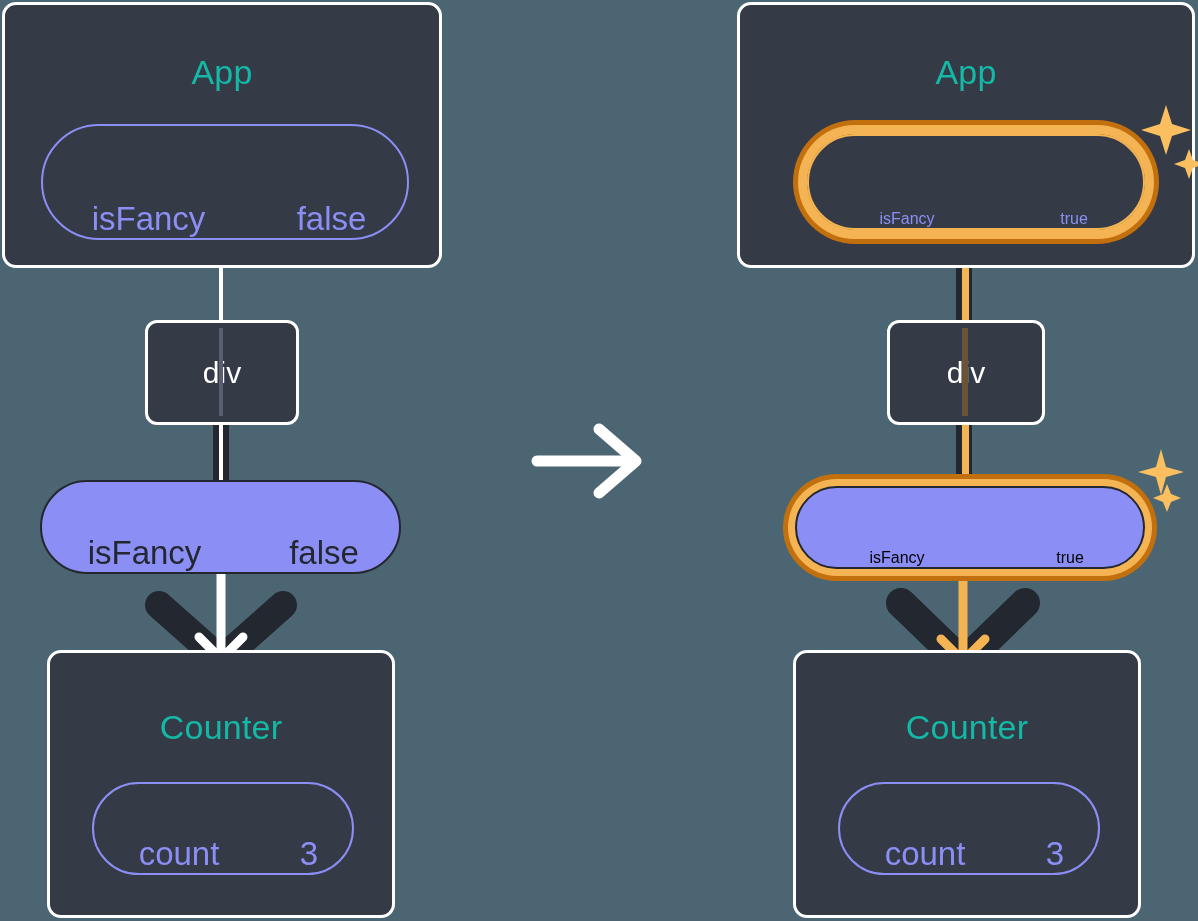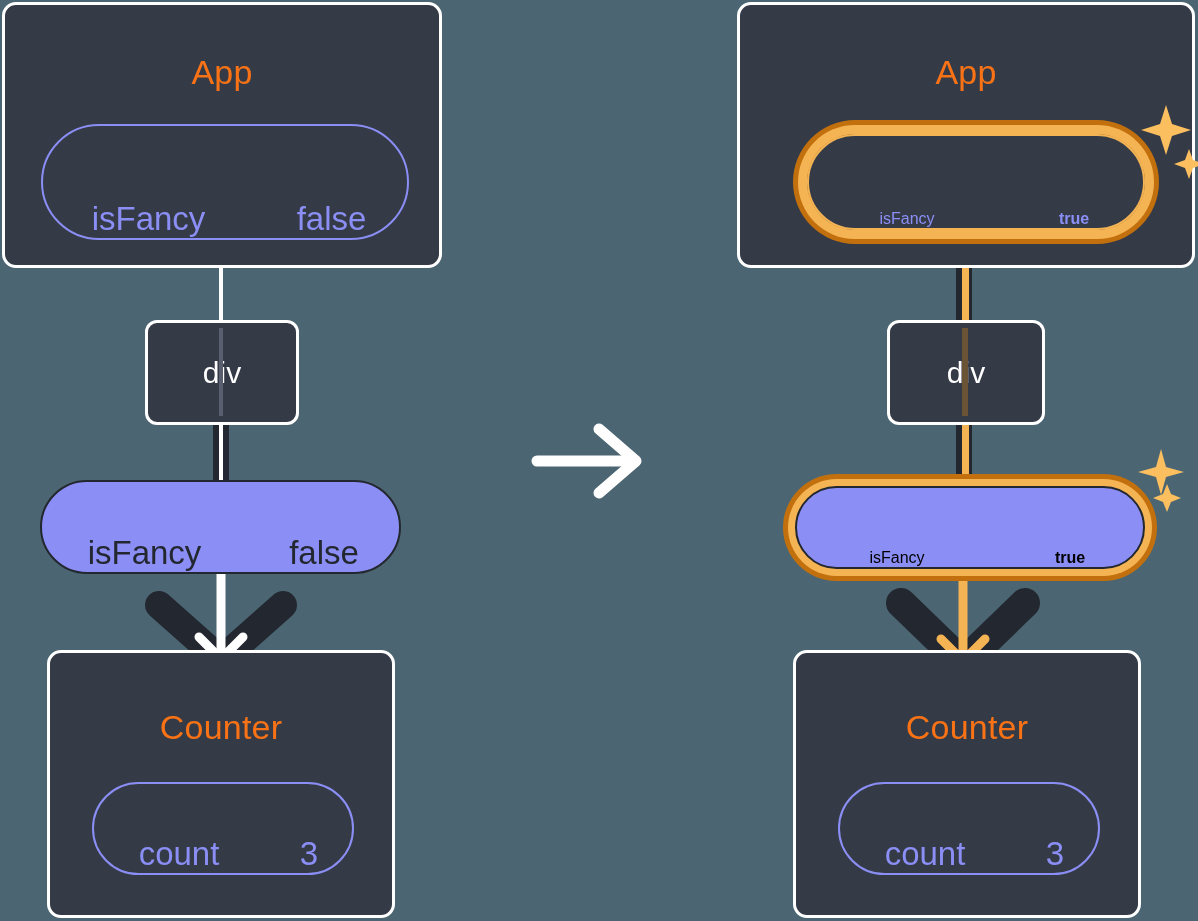--- a/index.html
+++ b/index.html
@@ -21,21 +21,21 @@
     background:#343a46;
     border:3px solid #ffffff;
     border-radius:14px;
     box-sizing:border-box;
     z-index:6;
   }
   .box-title{
     position:absolute;
     left:0;right:0;
     text-align:center;
-    color:#f97316;
+    color:#14b8a6;
     font-size:34px;
     letter-spacing:.2px;
     white-space:nowrap;
   }
   .box-small-label{
     position:absolute;left:0;right:0;
     text-align:center;
     color:#ffffff;
     font-size:30px;
     white-space:nowrap;
@@ -81,21 +81,21 @@
     box-shadow:0 0 0 9px #f5b454, 0 0 0 14px #c2700d;
   }
   .pill.hl-outline .divider{background:#f5b454;}
   .pill.hl-outline .cell{color:#8b8ff5;}
 
   .pill.hl-filled{
     background:#8b8ff5;
     border:2px solid #23272f;
     box-shadow:0 0 0 7px #f5b454, 0 0 0 12px #c2700d;
   }
-  .bold{font-weight:bold;}
+  .bold{font-weight:normal;}
 
   
   .vline{position:absolute;z-index:2;}
   .vline.dark{background:#23272f;}
   .vline.light{background:#ffffff;}
   .vline.orange{background:#f5b454;}
   .vline.faint{background:#5a5f70;}
   .vline.faint-orange{background:#6b5336;}
 
   

